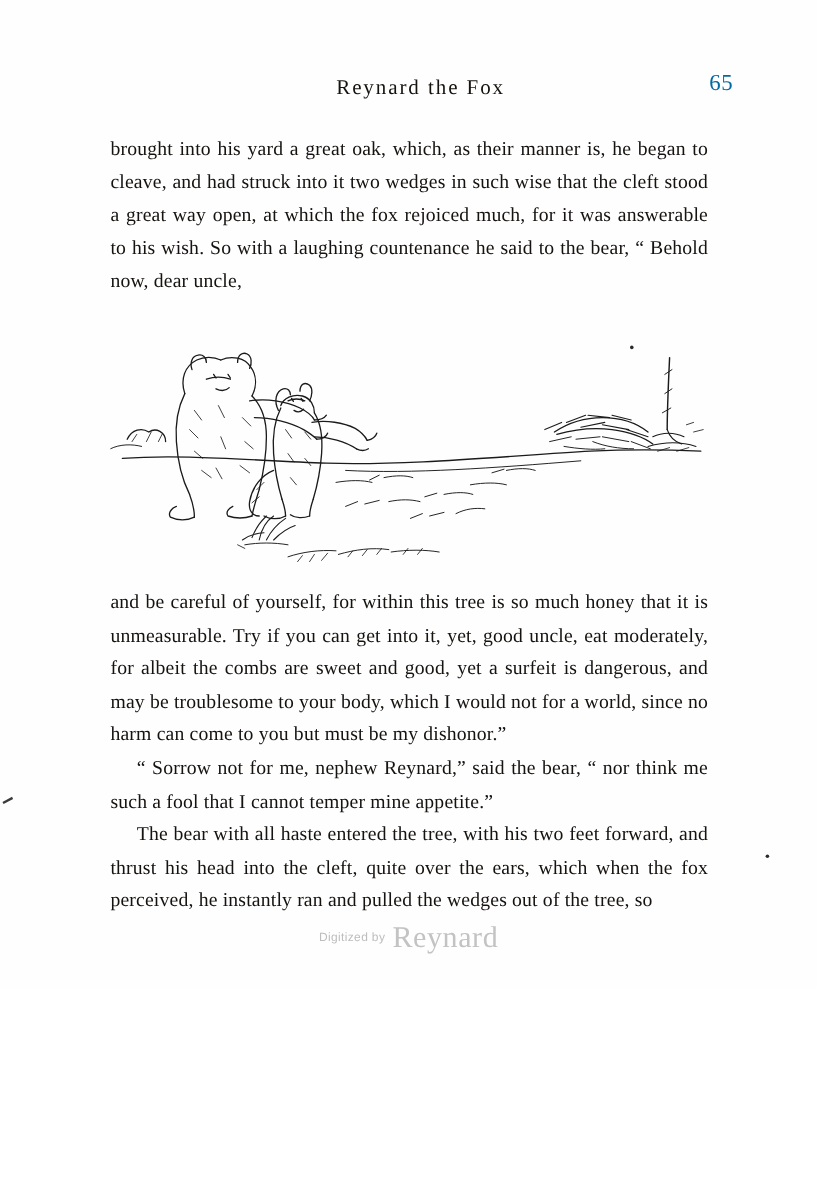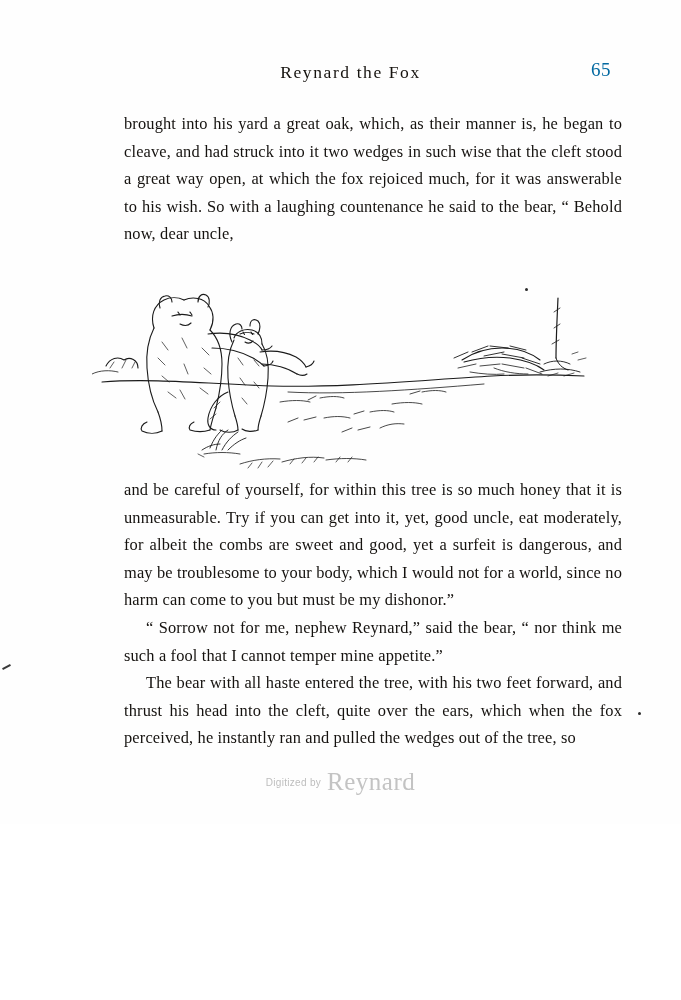--- a/index.html
+++ b/index.html
@@ -52,27 +52,26 @@
   
   .textblock {
     position: absolute;
     left: 92px;
     width: 498px;
     font-size: 16.4px;
     line-height: 27.6px;
     text-align: justify;
     color: #15120f;
     letter-spacing: 0.15px;
-    margin-left: 32px;
   }
   .textblock p {
     margin: 0;
   }
   .block-top { top: 110px; }
-  .block-bottom { top: 476px; }
+  .block-bottom { top: 488px; }
   .indent { text-indent: 22px; }
 
   
   .illustration {
     position: absolute;
     left: 92px;
     top: 272px;
     width: 498px;
     height: 200px;
   }

